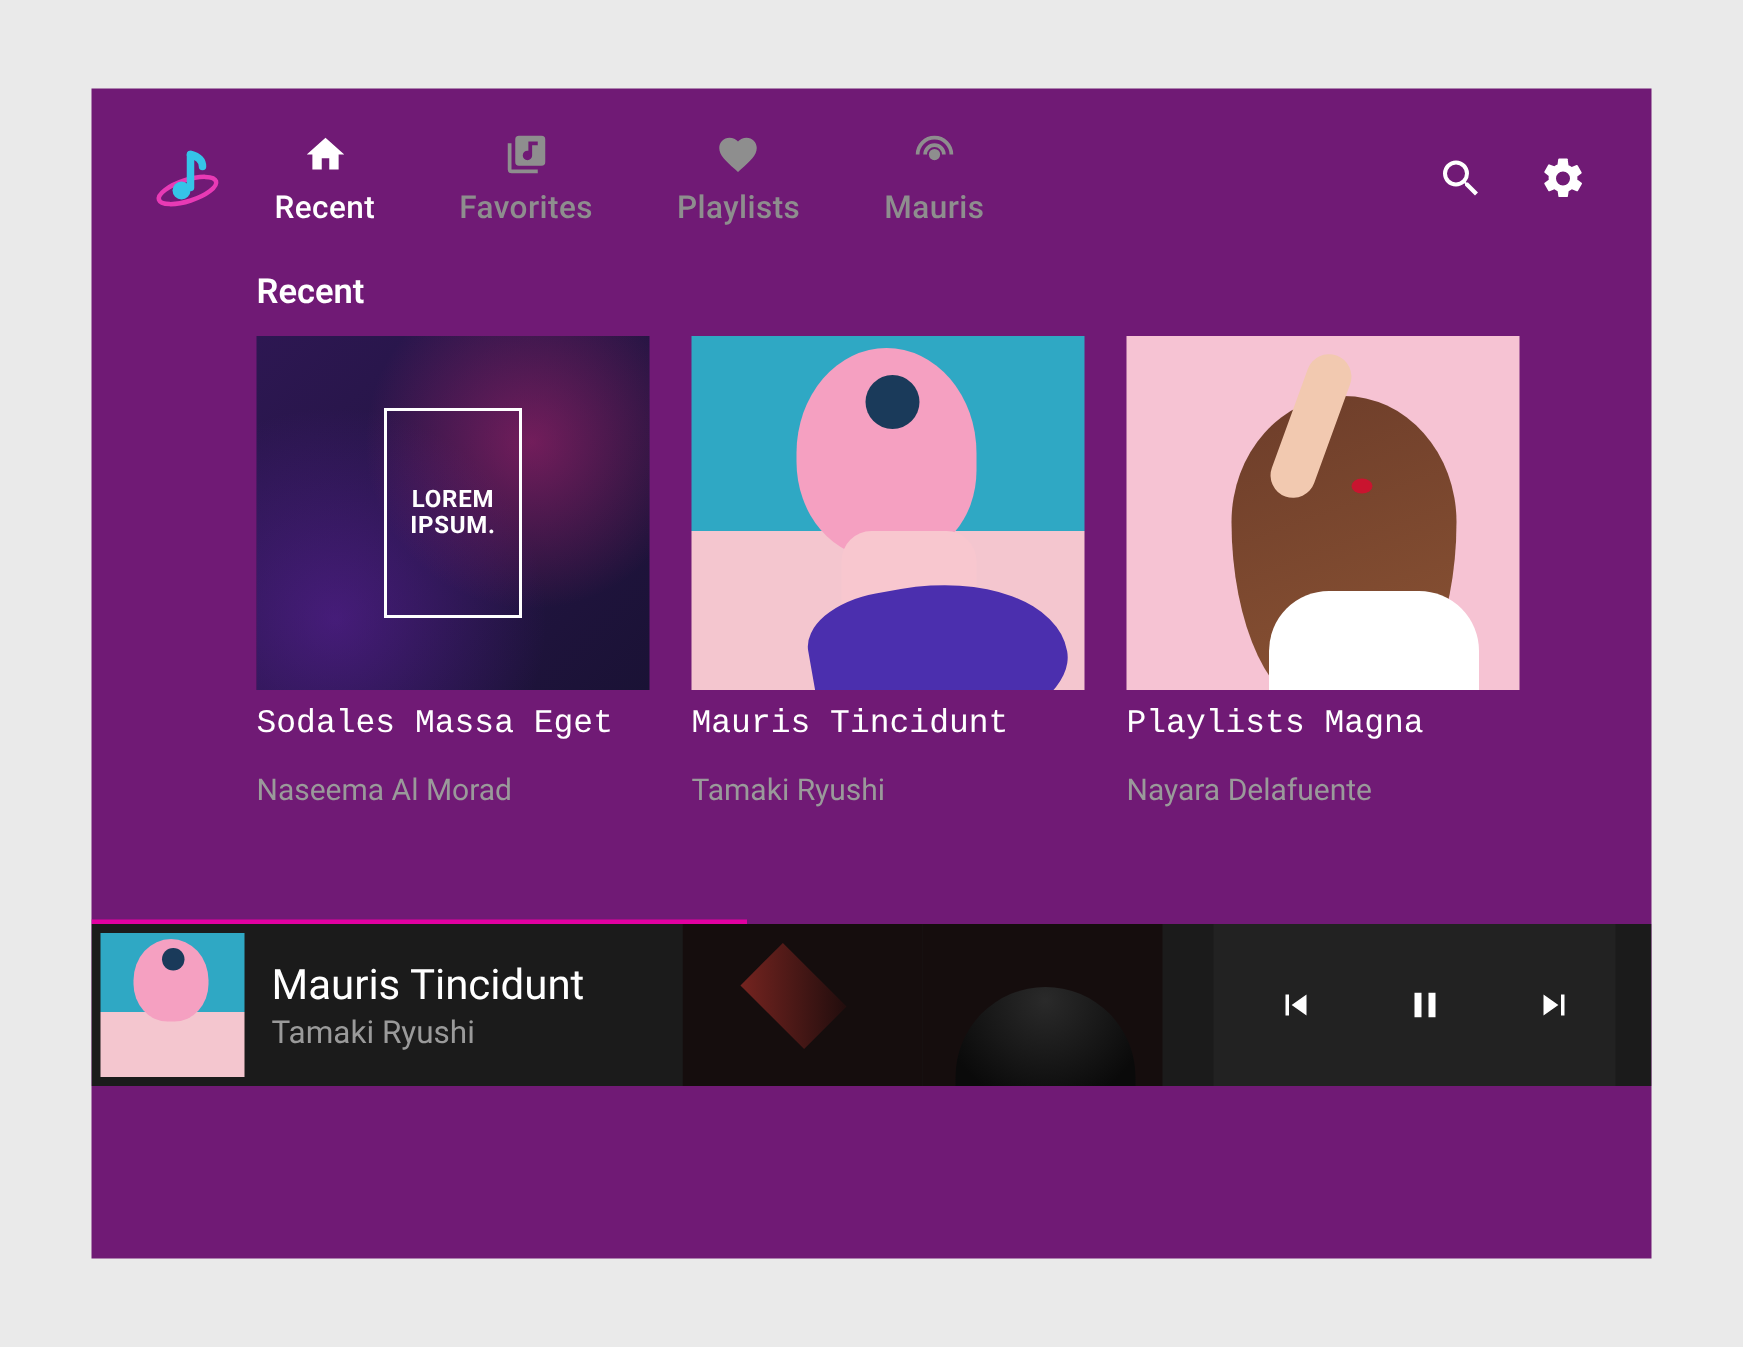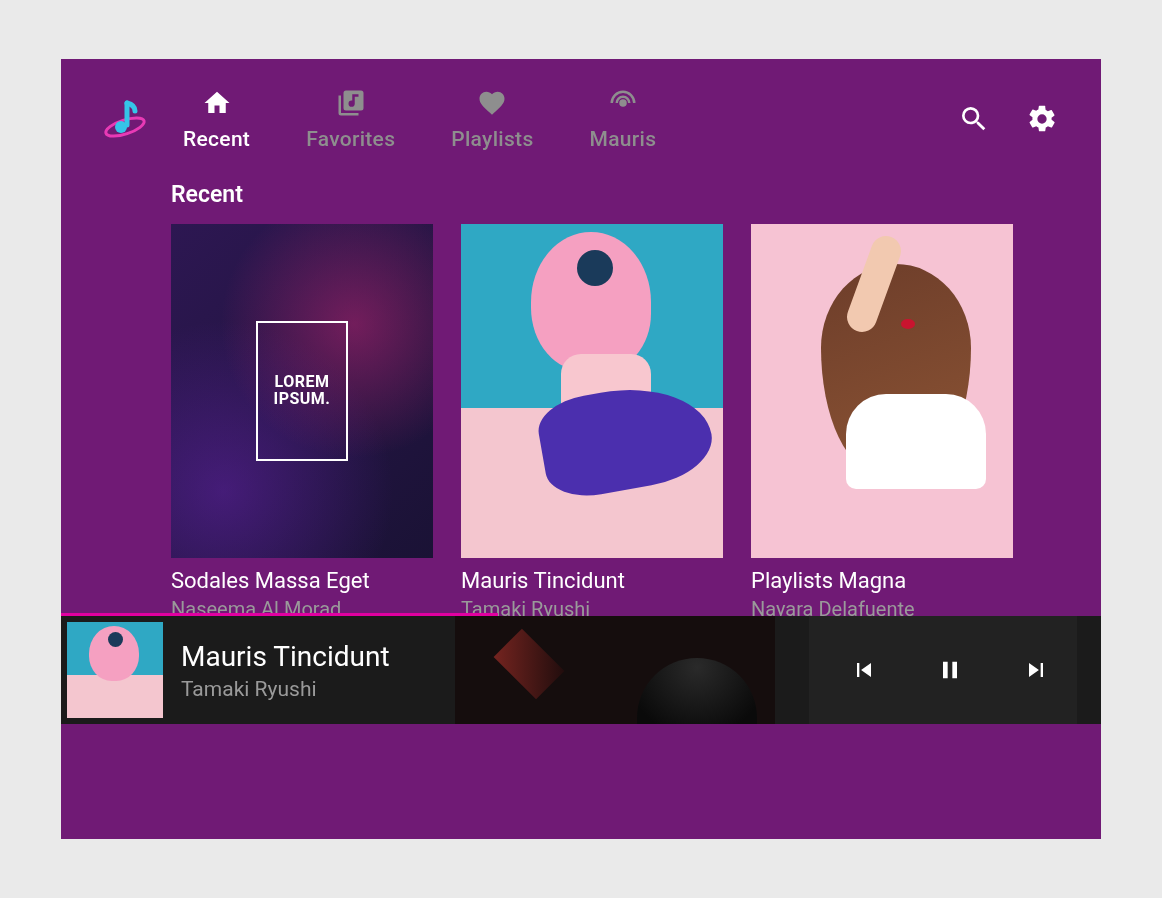--- a/index.html
+++ b/index.html
@@ -95,35 +95,36 @@
   .cards {
     display: flex;
     gap: 28px;
   }
   .card {
     width: 262px;
     cursor:pointer;
   }
   .card-cover {
     width: 262px;
-    height: 334px;
+    height: 236px;
     background: #333;
     position: relative;
     overflow:hidden;
   }
   .card-title {
     color: #fff;
     font-size: 22px;
     margin-top: 10px;
     font-weight: 400;
+    font-family: Liberation Mono, monospace;
   }
   .card-artist {
     color: #9a9a9a;
     font-size: 20px;
-    margin-top: 4px;
+    margin-top: 19px;
   }
 
   
   .cover1 {
     background: linear-gradient(135deg, #2d1752 0%, #1a1235 100%);
     display:flex; align-items:center; justify-content:center;
   }
   .cover1::before{
     content:"";
     position:absolute;

